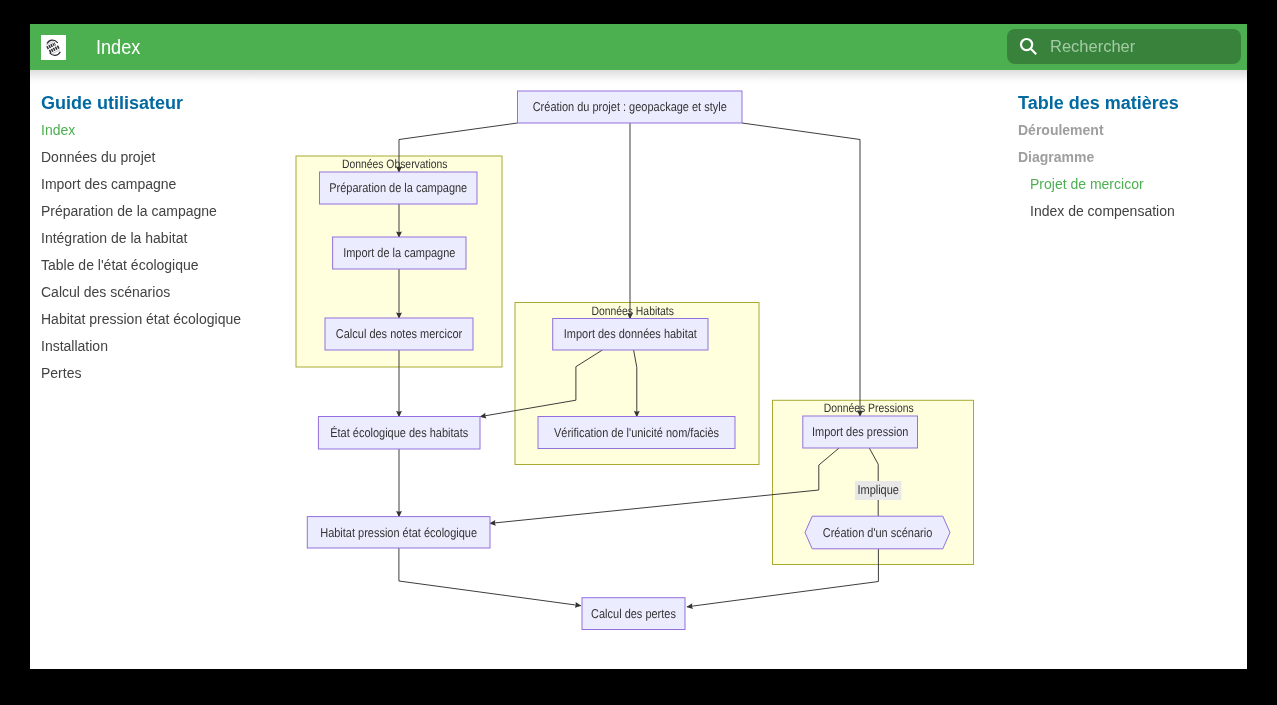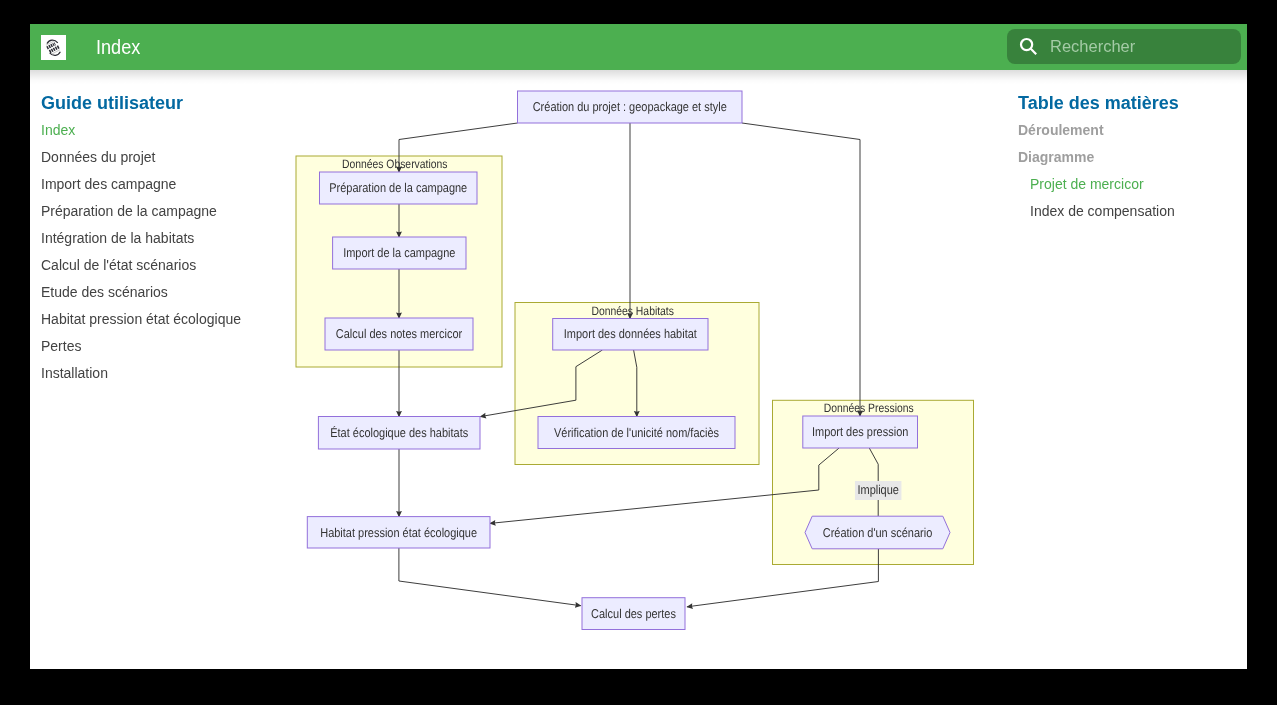--- a/index.html
+++ b/index.html
@@ -91,26 +91,26 @@
     </div>
   </div>
   <div id="header-shadow"></div>
 
   <div id="left-nav">
     <div class="side-title">Guide utilisateur</div>
   <a class="side-link active">Index</a>
       <a class="side-link">Données du projet</a>
       <a class="side-link">Import des campagne</a>
       <a class="side-link">Préparation de la campagne</a>
-      <a class="side-link">Intégration de la habitats</a>
-      <a class="side-link">Calcul de l'état scénarios</a>
-      <a class="side-link">Etude des scénarios</a>
+      <a class="side-link">Intégration de la habitat</a>
+      <a class="side-link">Table de l'état écologique</a>
+      <a class="side-link">Calcul des scénarios</a>
       <a class="side-link">Habitat pression état écologique</a>
+      <a class="side-link">Installation</a>
       <a class="side-link">Pertes</a>
-      <a class="side-link">Installation</a>
     </div>
 
   <div id="right-nav">
     <div class="side-title">Table des matières</div>
   <a class="side-link muted">Déroulement</a>
       <a class="side-link muted">Diagramme</a>
       <a class="side-link active indent">Projet de mercicor</a>
       <a class="side-link indent">Index de compensation</a>
     </div>
 

